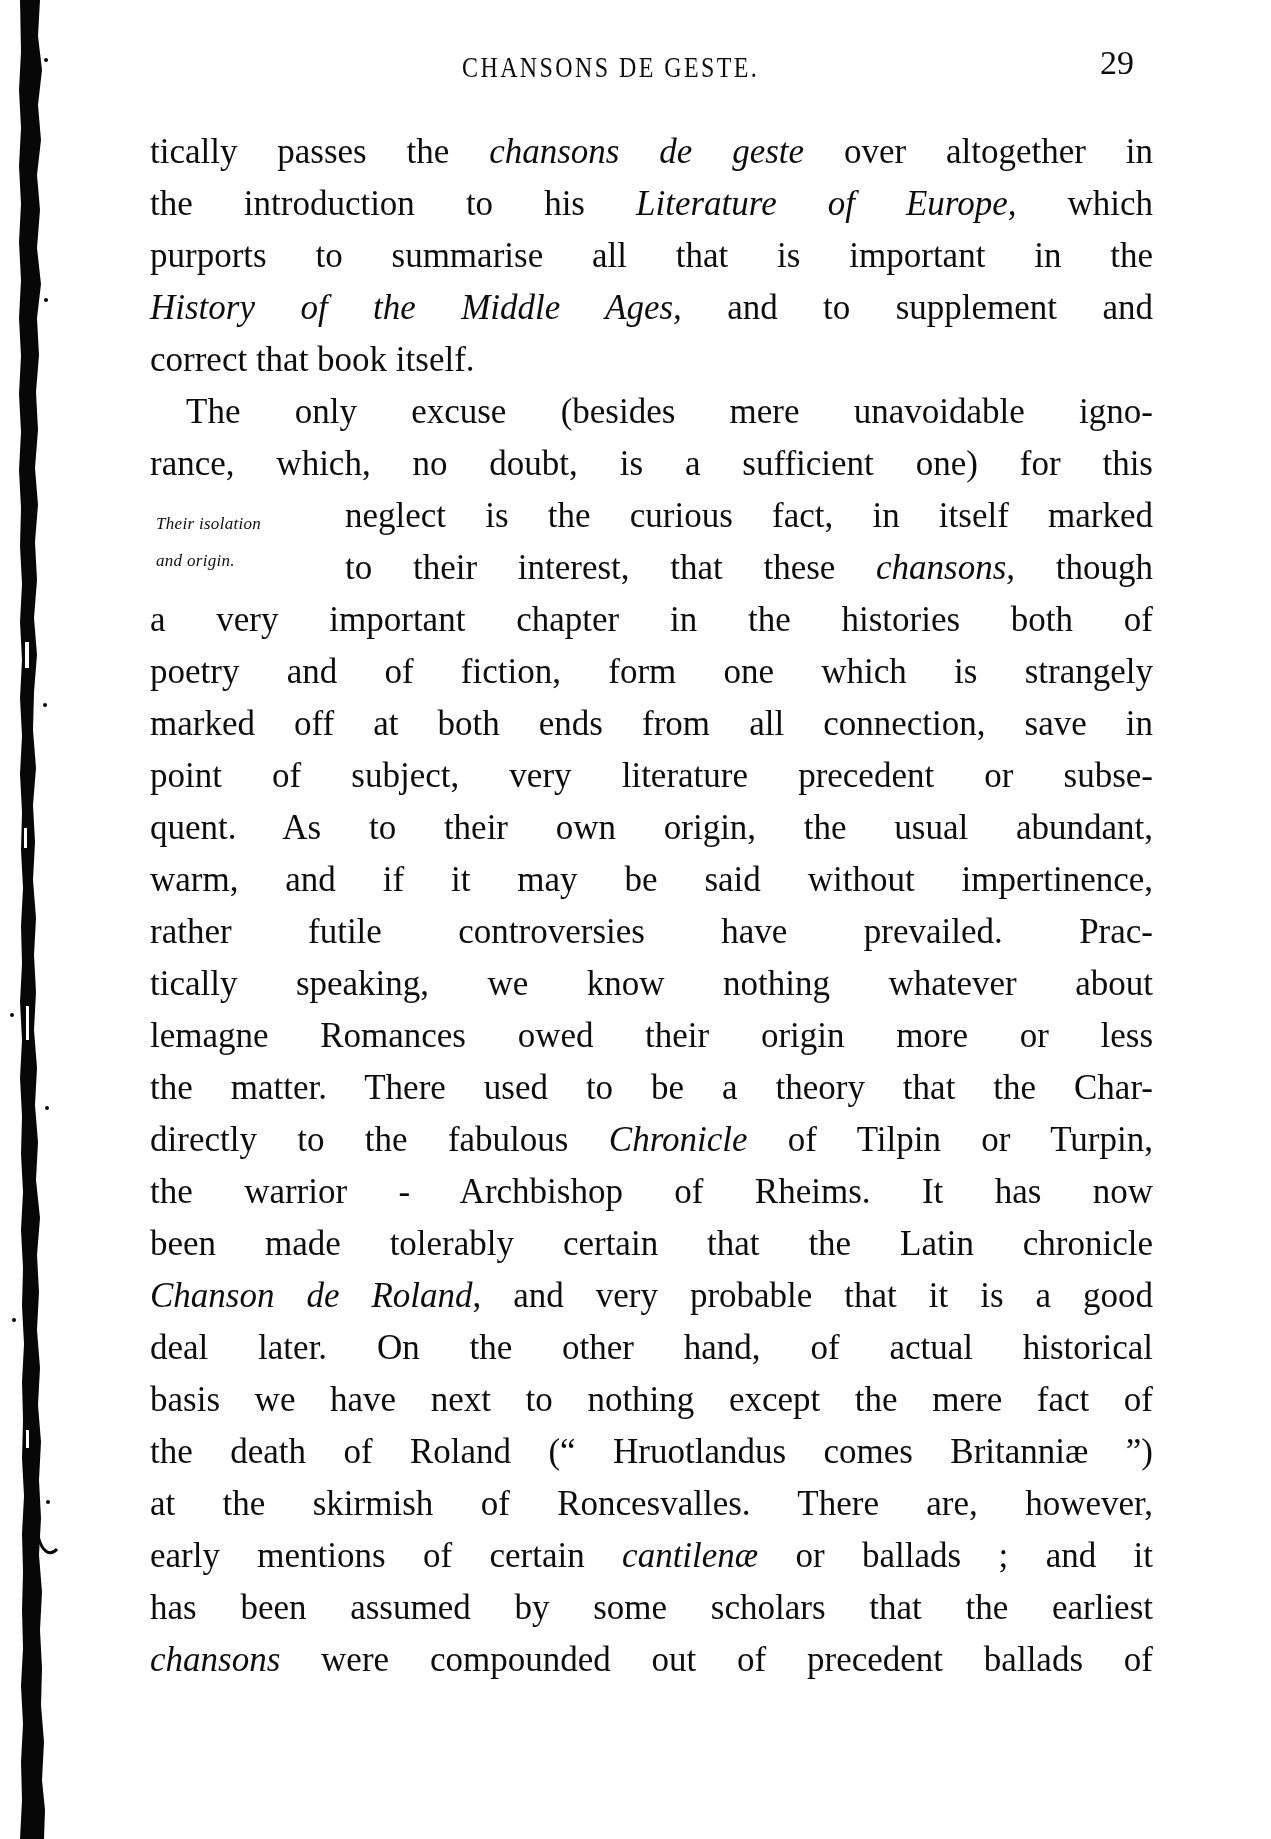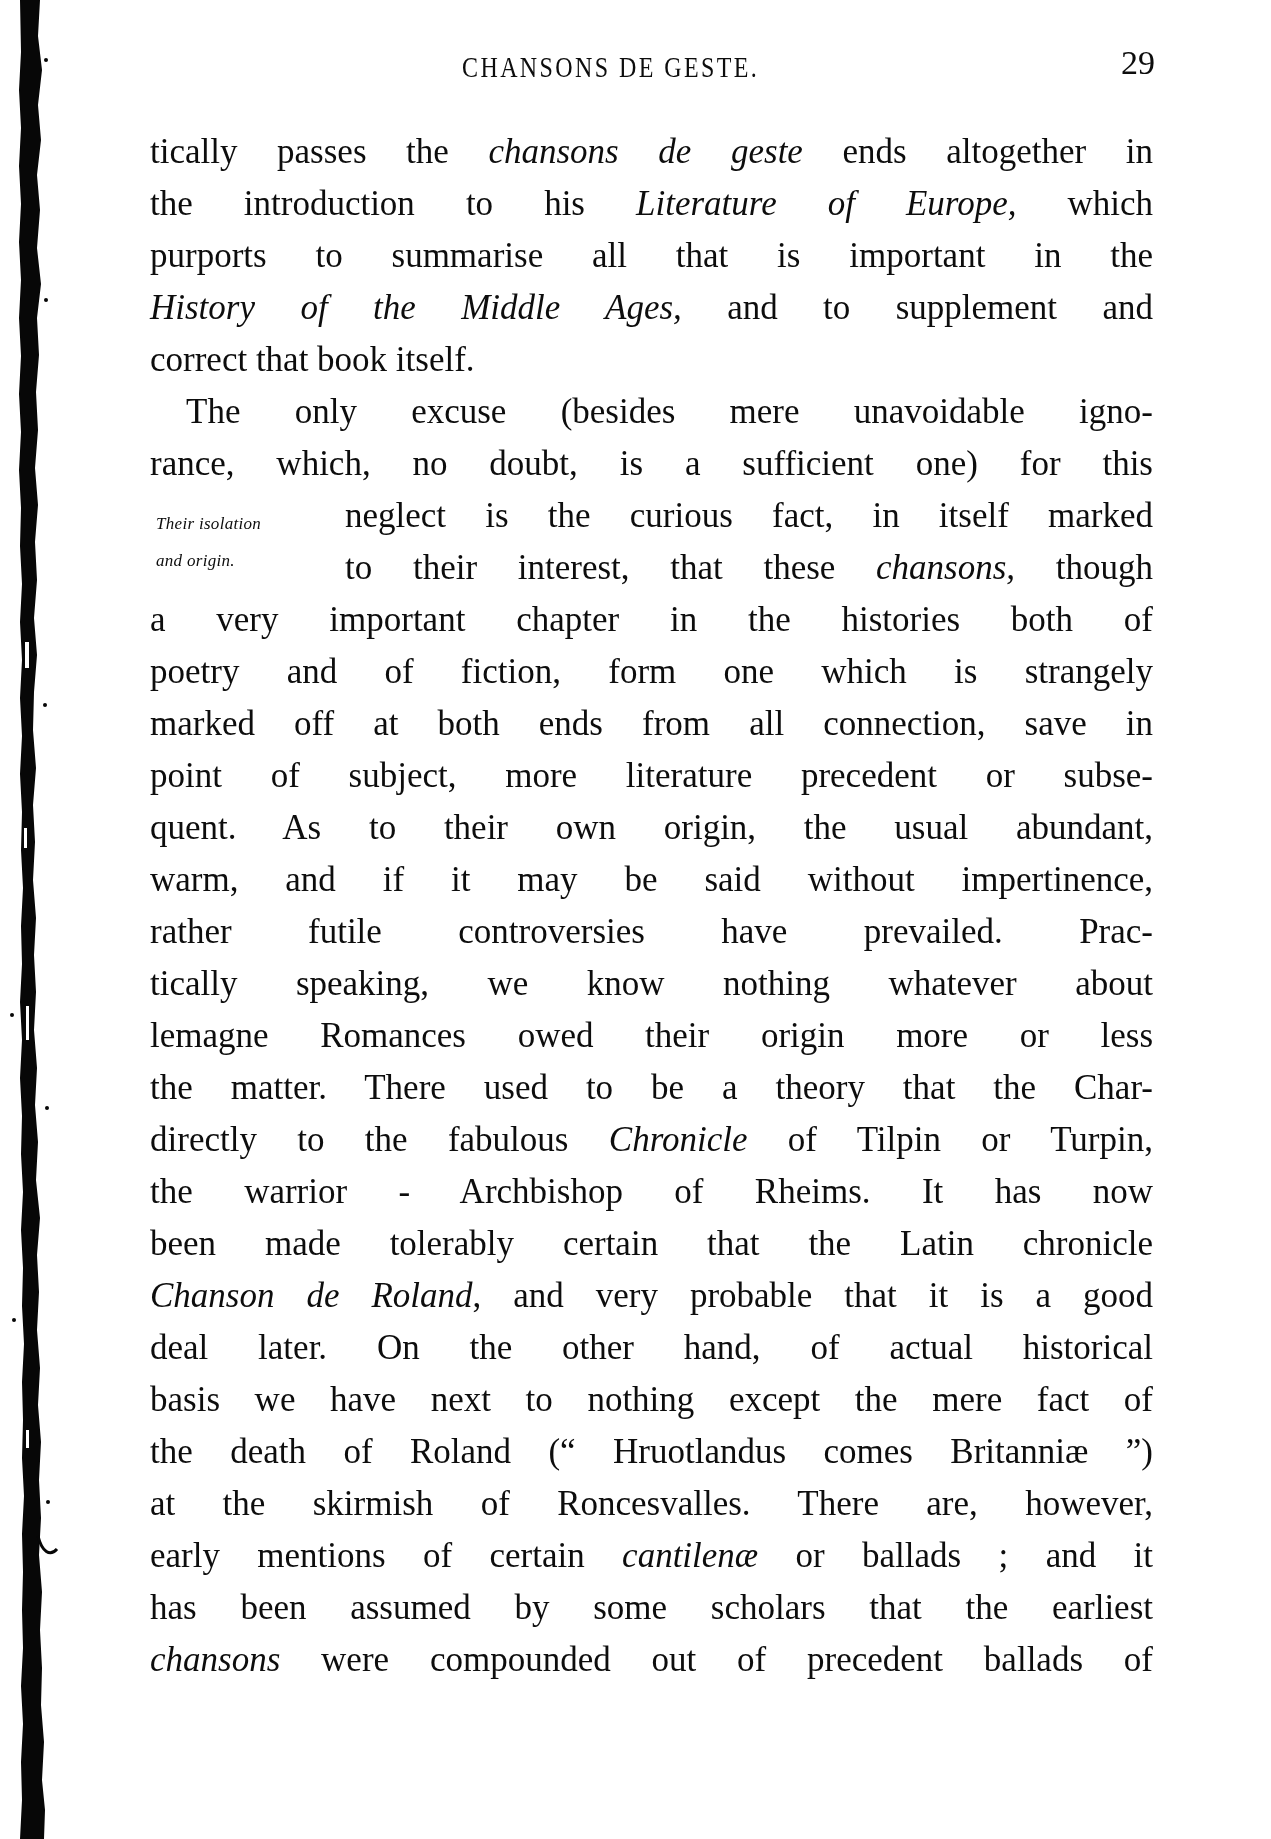--- a/index.html
+++ b/index.html
@@ -14,21 +14,21 @@
     padding-left:32px;
   }
   .binding { position:absolute; left:0; top:0; pointer-events:none; }
   .header-title {
     position:absolute; left:462px; top:50px;
     font-size:30px; letter-spacing:3px; white-space:nowrap;
     transform:scaleX(0.8); transform-origin:left top;
   }
   .page-number {
     position:absolute; left:1100px; top:44px; width:55px;
-    font-size:34px; text-align:right;
+    font-size:34px; 
   }
   .margin-note {
     position:absolute; left:156px; top:505px;
     font-size:17px; font-style:italic; line-height:37px;
     letter-spacing:0.3px; white-space:nowrap;
   }
   .page-body {
     position:absolute; left:150px; top:126px; width:1003px;
     font-size:35px; line-height:52px;
   }
@@ -78,33 +78,33 @@
 
   <div class="header-title">CHANSONS DE GESTE.</div>
   <div class="page-number">29</div>
 
   <div class="margin-note">
     <div>Their isolation</div>
     <div>and origin.</div>
   </div>
 
   <div class="page-body" id="page-body">
-      <div class="line"><span>tically passes the </span><em>chansons de geste</em><span> ends altogether in</span></div>
+      <div class="line"><span>tically passes the </span><em>chansons de geste</em><span> over altogether in</span></div>
       <div class="line"><span>the introduction to his </span><em>Literature of Europe,</em><span> which</span></div>
       <div class="line"><span>purports to summarise all that is important in the</span></div>
       <div class="line"><em>History of the Middle Ages,</em><span> and to supplement and</span></div>
       <div class="line para-end"><span>correct that book itself.</span></div>
       <div class="line indent"><span>The only excuse (besides mere unavoidable igno-</span></div>
       <div class="line"><span>rance, which, no doubt, is a sufficient one) for this</span></div>
       <div class="line note-inset"><span>neglect is the curious fact, in itself marked</span></div>
       <div class="line note-inset"><span>to their interest, that these </span><em>chansons,</em><span> though</span></div>
       <div class="line"><span>a very important chapter in the histories both of</span></div>
       <div class="line"><span>poetry and of fiction, form one which is strangely</span></div>
       <div class="line"><span>marked off at both ends from all connection, save in</span></div>
-      <div class="line"><span>point of subject, more literature precedent or subse-</span></div>
+      <div class="line"><span>point of subject, very literature precedent or subse-</span></div>
       <div class="line"><span>quent. As to their own origin, the usual abundant,</span></div>
       <div class="line"><span>warm, and if it may be said without impertinence,</span></div>
       <div class="line"><span>rather futile controversies have prevailed. Prac-</span></div>
       <div class="line"><span>tically speaking, we know nothing whatever about</span></div>
       <div class="line"><span>lemagne Romances owed their origin more or less</span></div>
       <div class="line"><span>the matter. There used to be a theory that the Char-</span></div>
       <div class="line"><span>directly to the fabulous </span><em>Chronicle</em><span> of Tilpin or Turpin,</span></div>
       <div class="line"><span>the warrior - Archbishop of Rheims. It has now</span></div>
       <div class="line"><span>been made tolerably certain that the Latin chronicle</span></div>
       <div class="line"><em>Chanson de Roland</em><span>, and very probable that it is a good</span></div>

